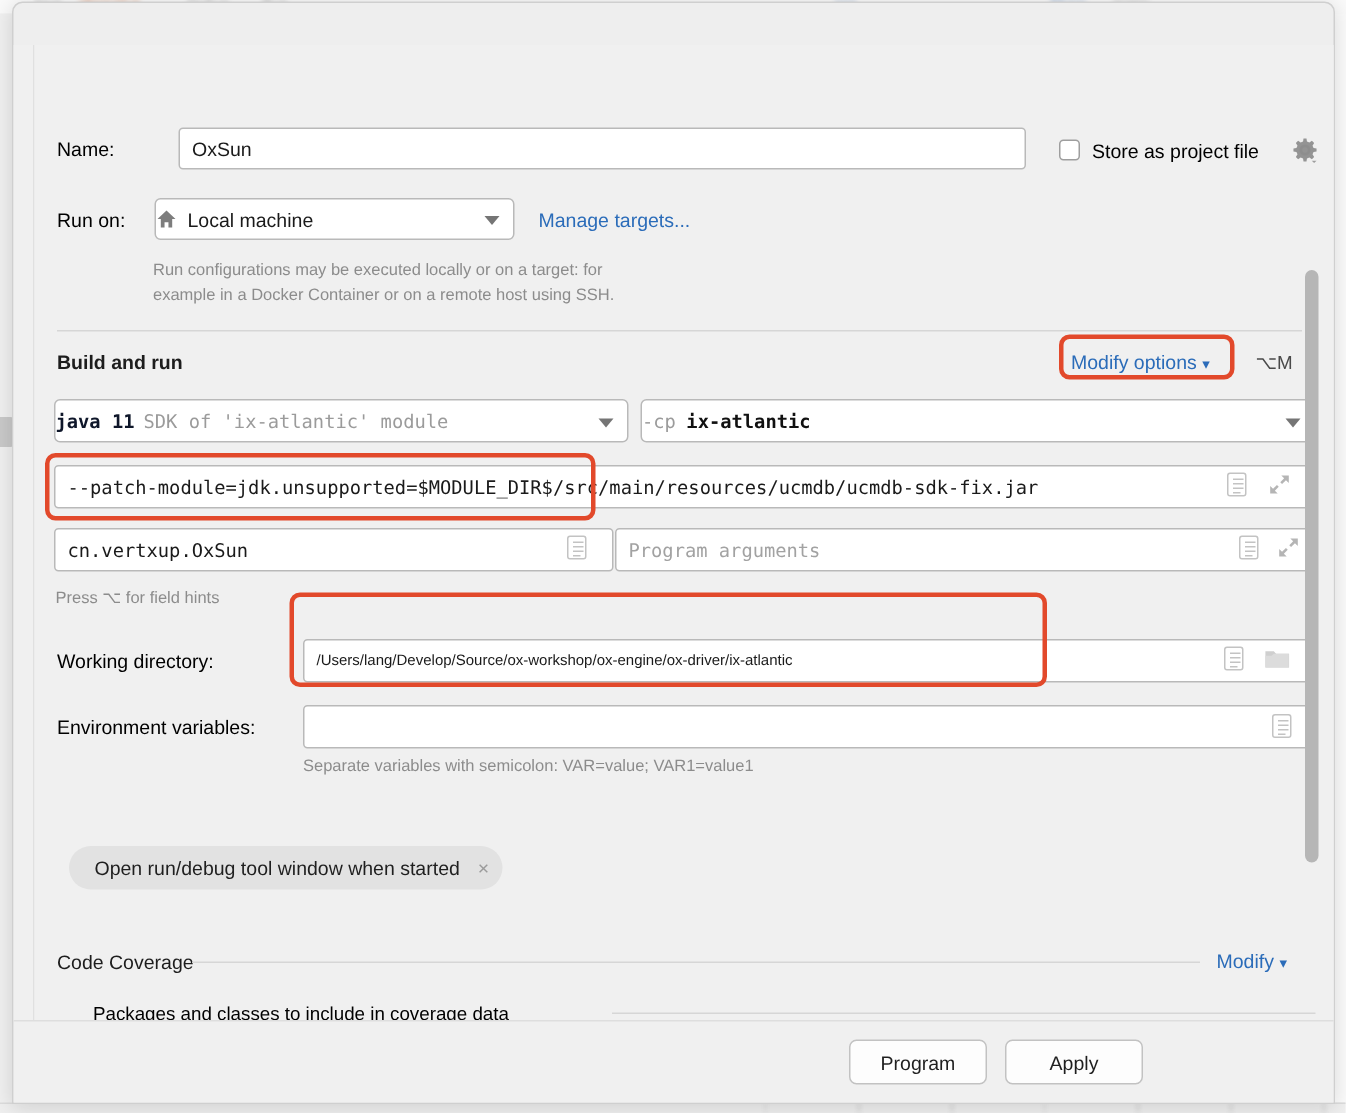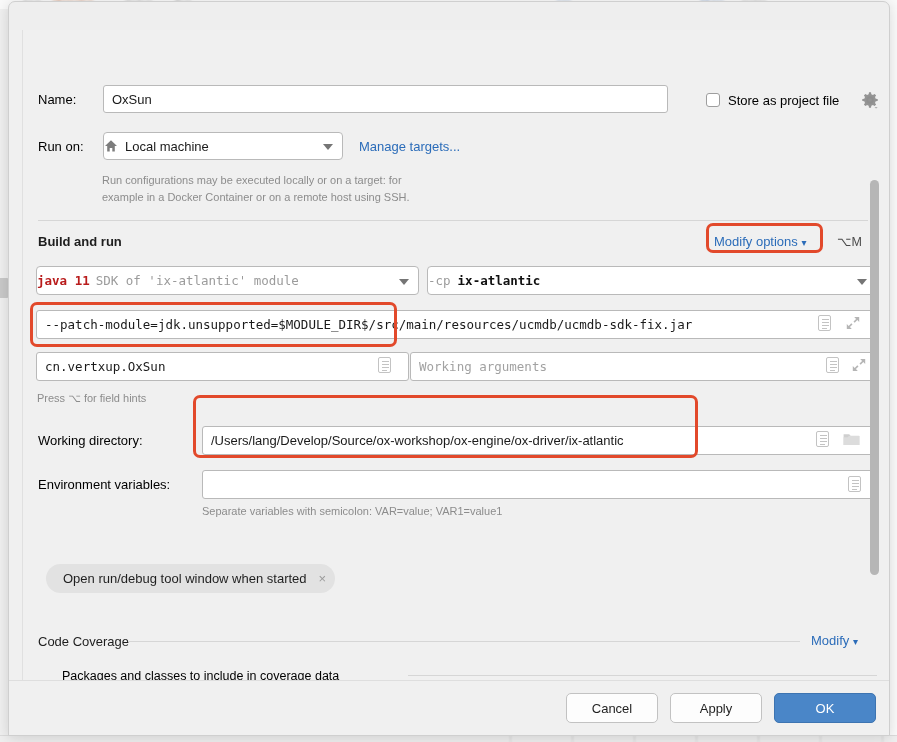--- a/index.html
+++ b/index.html
@@ -273,21 +273,21 @@
 
 <div id="dialog">
 
 
   <div id="content">
     <div id="leftrail"></div>
 
     <div id="form">
 
       <div class="lbl" style="left:15px; top:62px;">Name:</div>
-      <div class="tfield" style="left:80px; top:55px; width:565px; height:28px;text-align:center;">OxSun</div>
+      <div class="tfield" style="left:96px; top:55px; width:565px; height:28px;text-align:center;">OxSun</div>
 
       <div class="checkbox" style="left:683px; top:63px;"></div>
       <div class="lbl" style="left:705px; top:63px;">Store as project file</div>
 
       <svg class="ficon" style="left:838px; top:61px; width:18px; height:18px;" viewBox="0 0 18 18">
         <path d="M9 5.3a3.7 3.7 0 1 0 0 7.4 3.7 3.7 0 0 0 0-7.4zm0 5.5a1.8 1.8 0 1 1 0-3.6 1.8 1.8 0 0 1 0 3.6z" fill="#8e8e8e"></path>
         <path d="M8 1.3h2l.3 2 1.6.7 1.7-1.1 1.5 1.5-1.1 1.7.7 1.6 2 .3v2l-2 .3-.7 1.6 1.1 1.7-1.5 1.5-1.7-1.1-1.6.7-.3 2H8l-.3-2-1.6-.7-1.7 1.1-1.5-1.5 1.1-1.7-.7-1.6-2-.3V8l2-.3.7-1.6L2.9 4.4l1.5-1.5 1.7 1.1 1.6-.7z" fill="#8e8e8e" opacity="0.95"></path>
         <path d="M13.5 16.2l1.6 1.4 1.6-1.4z" fill="#9e9e9e"></path>
       </svg>
 
@@ -308,21 +308,21 @@
 
       <div class="sectionhdr" style="left:15px; top:204px;">Build and run</div>
       <div class="link" style="left:691px; top:204px;">
         <span>Modify options</span>
         <span style="font-size:10px;">▾</span>
       </div>
       <div class="hint" style="left:814px; top:204px; font-size:12.5px; color:#4a4a4a;">⌥M</div>
       <div class="redbox" style="left:683px; top:193px; width:117px; height:30px;"></div>
 
       <div class="combo mono" style="left:13px; top:236px; width:383px; height:29px; font-family:'DejaVu Sans Mono', monospace; font-size:12.5px;">
-        <span style="font-weight:bold;color:#b91c1c;">java 11</span>
+        <span style="font-weight:bold;color:#0f172a;">java 11</span>
         <span style="color:#9b9b9b;margin-left:6px;">SDK of 'ix-atlantic' module</span>
         <span class="arrow"></span>
       </div>
       <div class="combo mono" style="left:404px; top:236px; width:450px; height:29px; font-family:'DejaVu Sans Mono', monospace; font-size:12.5px;">
         <span style="color:#9b9b9b;">-cp</span>
         <span style="font-weight:bold;color:#111;margin-left:7px;">ix-atlantic</span>
         <span class="arrow"></span>
       </div>
 
       <div class="tfield mono" style="left:13px; top:280px; width:841px; height:29px;">--patch-module=jdk.unsupported=$MODULE_DIR$/src/main/resources/ucmdb/ucmdb-sdk-fix.jar</div>
@@ -344,39 +344,39 @@
       <div class="ficon" style="left:355px; top:327px;">
         <div class="doc-icon">
             <i></i>
             <i></i>
             <i></i>
             <i></i>
           </div>
       </div>
 
       <div class="tfield mono" style="left:387px; top:322px; width:467px; height:29px;">
-        <span class="ph">Working arguments</span>
+        <span class="ph">Program arguments</span>
       </div>
       <div class="ficon" style="left:803px; top:327px;">
         <div class="doc-icon">
             <i></i>
             <i></i>
             <i></i>
             <i></i>
           </div>
       </div>
       <svg class="ficon" style="left:828px; top:327px; width:16px;height:16px;" viewBox="0 0 16 16">
         <path d="M9.2 2h5v5l-1.9-1.9-2.6 2.6-1.2-1.2 2.6-2.6z" fill="#b5b5b5"></path>
         <path d="M6.8 14h-5V9l1.9 1.9 2.6-2.6 1.2 1.2-2.6 2.6z" fill="#b5b5b5"></path>
       </svg>
 
       <div class="hint" style="left:14px; top:362px;">Press ⌥ for field hints</div>
 
       <div class="lbl" style="left:15px; top:403px;">Working directory:</div>
-      <div class="tfield" style="left:179px; top:396px; width:675px; height:29px; font-size:13px;">/Users/lang/Develop/Source/ox-workshop/ox-engine/ox-driver/ix-atlantic</div>
+      <div class="tfield" style="left:179px; top:396px; width:675px; height:29px; font-size:10px;">/Users/lang/Develop/Source/ox-workshop/ox-engine/ox-driver/ix-atlantic</div>
       <div class="ficon" style="left:793px; top:401px;">
         <div class="doc-icon">
             <i></i>
             <i></i>
             <i></i>
             <i></i>
           </div>
       </div>
       <svg class="ficon" style="left:820px; top:402px; width:17px;height:15px;" viewBox="0 0 17 15">
         <path d="M0.6 2.2h5.6l1.5 1.7h8.7v9.1H0.6z" fill="#cfcfcf"></path>
@@ -412,18 +412,17 @@
       <div class="sep-line" style="left:385px; top:645px; width:469px;"></div>
 
       <div style="position:absolute; left:45px; top:662px; width:809px; height:18px; background:#fcfcfc; border:1px solid #d3d3d3; border-bottom:none; border-radius:3px 3px 0 0;"></div>
 
     </div>
 
     <div id="vscroll"></div>
   </div>
 
   <div id="footer">
-    <div class="btn plain" style="left:557px; top:12px; width:92px;">Cancel</div>
+    <div class="btn plain" style="left:557px; top:12px; width:92px;">Program</div>
     <div class="btn plain" style="left:661px; top:12px; width:92px;">Apply</div>
-    <div class="btn primary" style="left:765px; top:12px; width:102px;">OK</div>
   </div>
 
 </div>
 
 </body></html>

